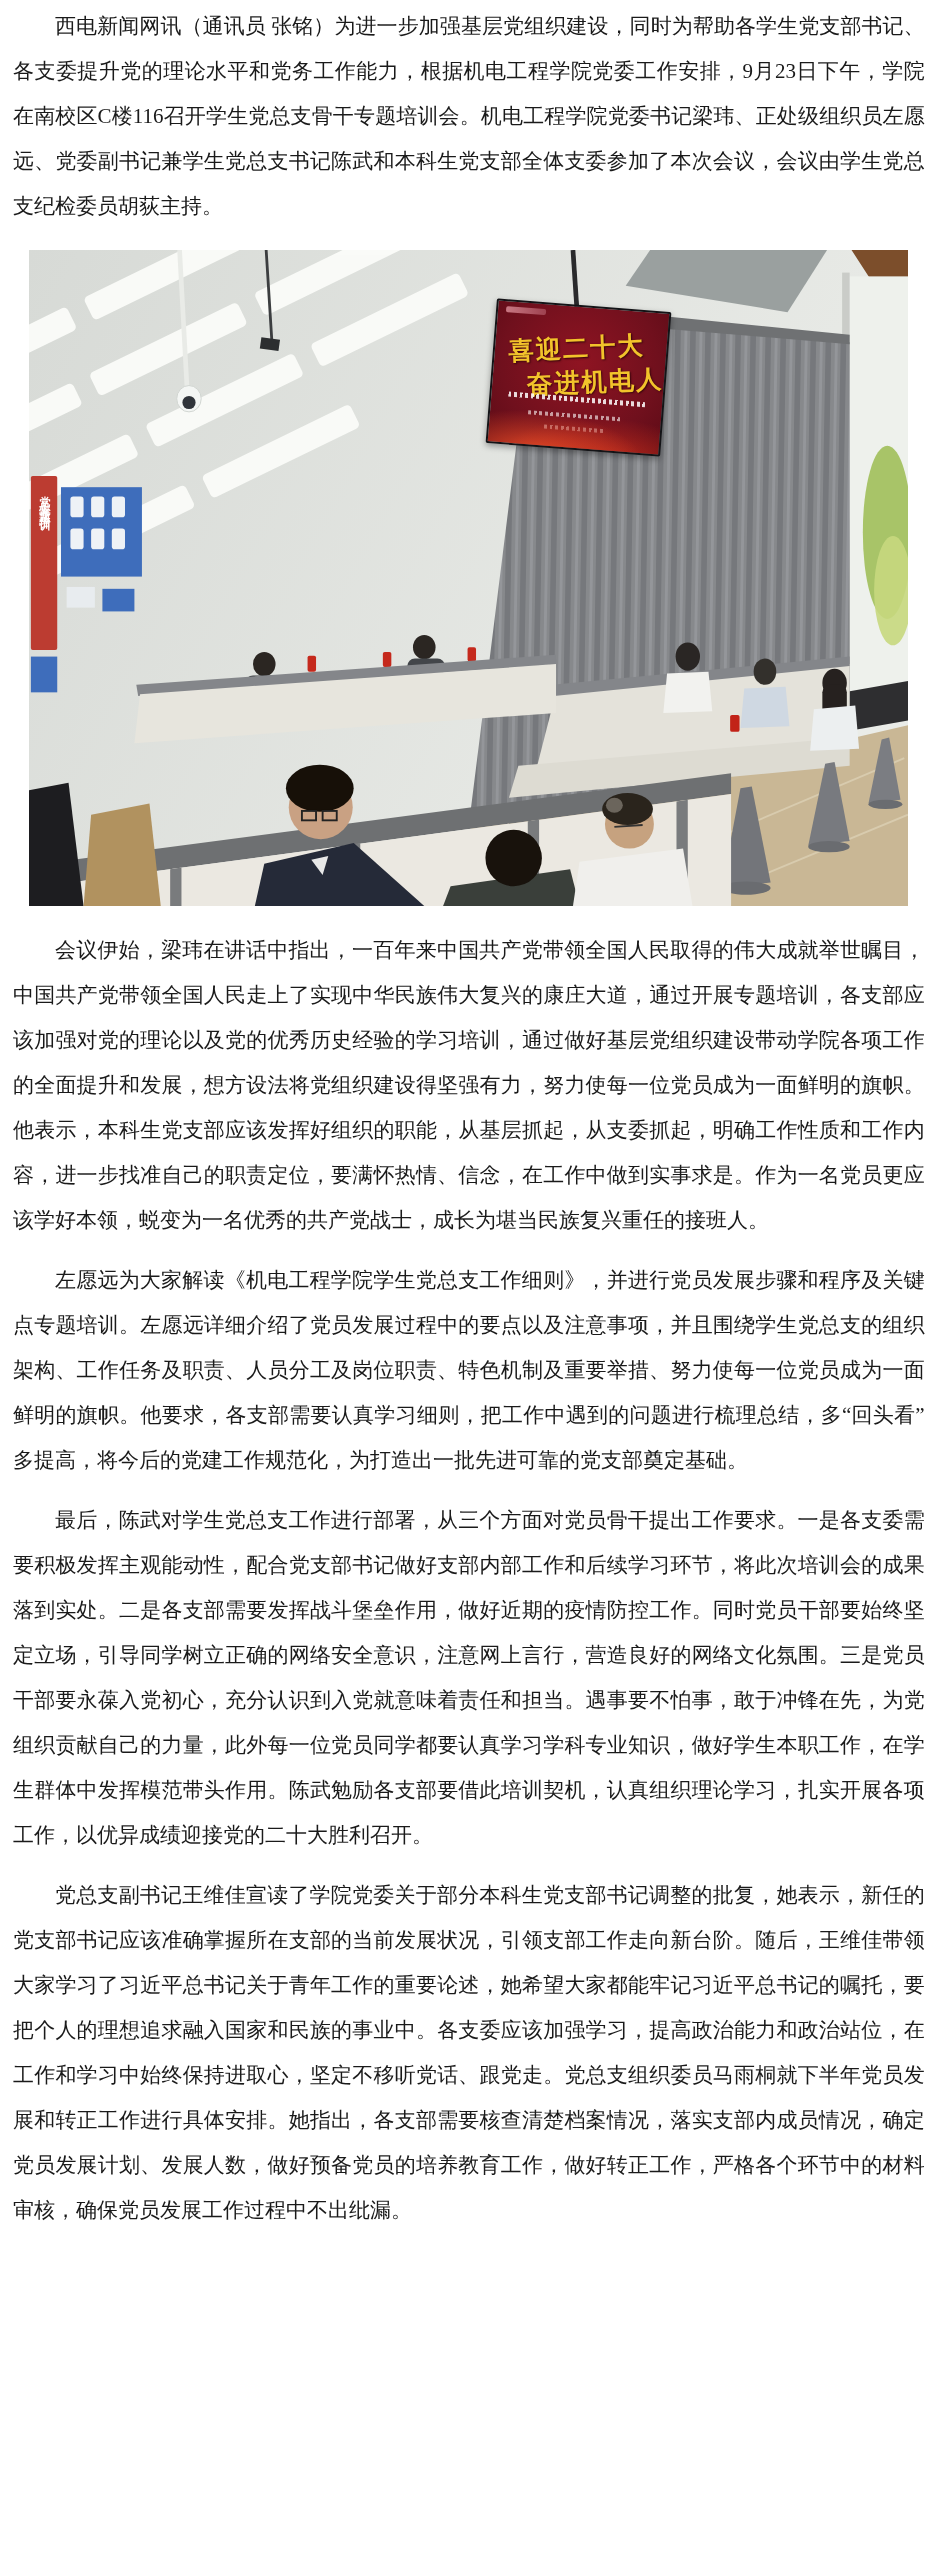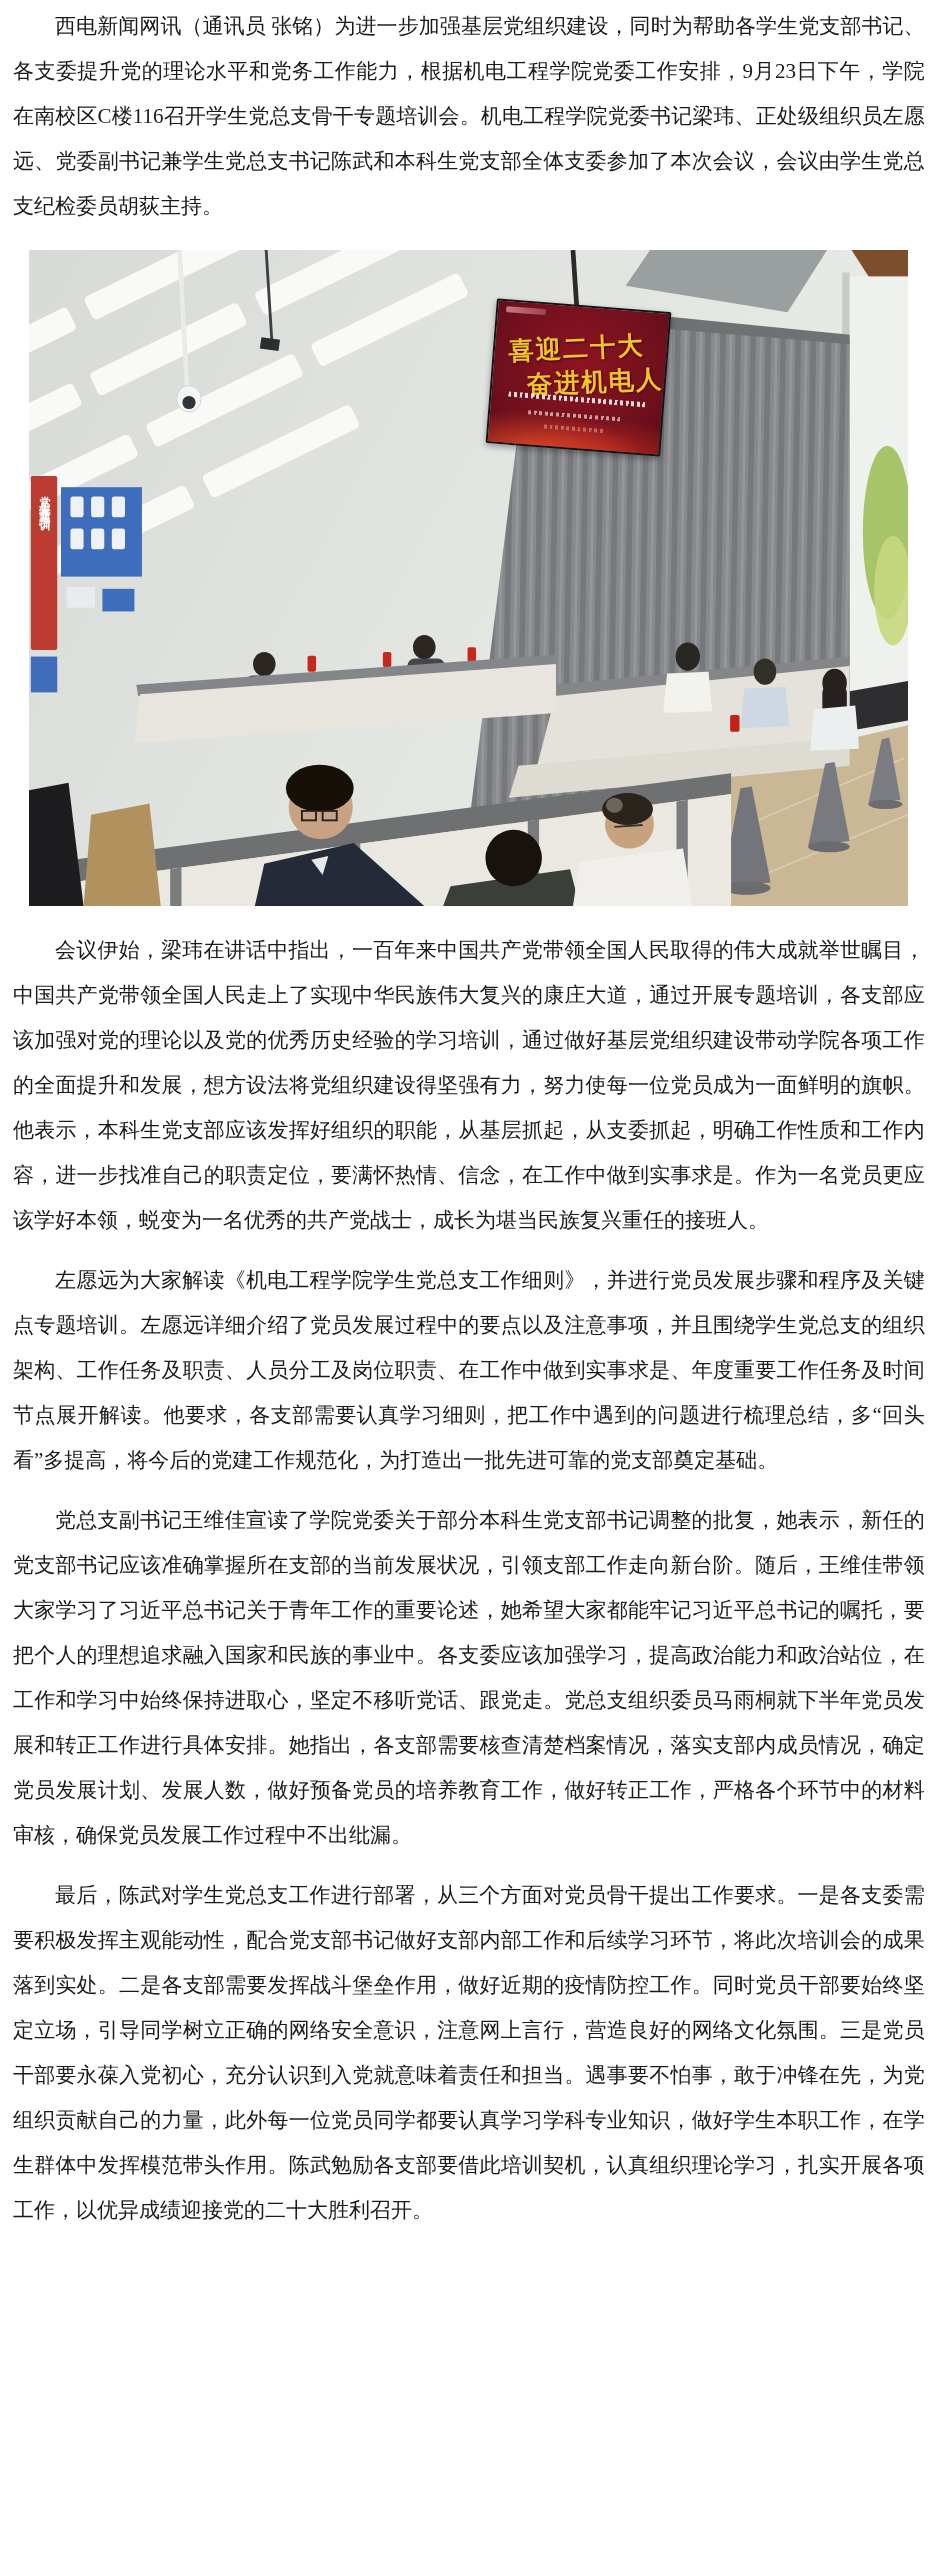--- a/index.html
+++ b/index.html
@@ -198,17 +198,17 @@
       <div class="scr-tiny t1"></div>
       <div class="scr-tiny t2"></div>
       <div class="scr-tiny t3"></div>
       <div class="scr-glow"></div>
     </div>
 
     <div class="banner-text">党总支专题培训</div>
   </div>
 
   <p>会议伊始，梁玮在讲话中指出，一百年来中国共产党带领全国人民取得的伟大成就举世瞩目，中国共产党带领全国人民走上了实现中华民族伟大复兴的康庄大道，通过开展专题培训，各支部应该加强对党的理论以及党的优秀历史经验的学习培训，通过做好基层党组织建设带动学院各项工作的全面提升和发展，想方设法将党组织建设得坚强有力，努力使每一位党员成为一面鲜明的旗帜。他表示，本科生党支部应该发挥好组织的职能，从基层抓起，从支委抓起，明确工作性质和工作内容，进一步找准自己的职责定位，要满怀热情、信念，在工作中做到实事求是。作为一名党员更应该学好本领，蜕变为一名优秀的共产党战士，成长为堪当民族复兴重任的接班人。</p>
-  <p>左愿远为大家解读《机电工程学院学生党总支工作细则》，并进行党员发展步骤和程序及关键点专题培训。左愿远详细介绍了党员发展过程中的要点以及注意事项，并且围绕学生党总支的组织架构、工作任务及职责、人员分工及岗位职责、在工作中做到实事求是、年度重要工作任务及时间节点展开解读。他要求，各支部需要认真学习细则，把工作中遇到的问题进行梳理总结，多“回头看”多提高，将今后的党建工作规范化，为打造出一批先进可靠的党支部奠定基础。</p>
+  <p>左愿远为大家解读《机电工程学院学生党总支工作细则》，并进行党员发展步骤和程序及关键点专题培训。左愿远详细介绍了党员发展过程中的要点以及注意事项，并且围绕学生党总支的组织架构、工作任务及职责、人员分工及岗位职责、特色机制及重要举措、努力使每一位党员成为一面鲜明的旗帜。他要求，各支部需要认真学习细则，把工作中遇到的问题进行梳理总结，多“回头看”多提高，将今后的党建工作规范化，为打造出一批先进可靠的党支部奠定基础。</p>
+  <p>最后，陈武对学生党总支工作进行部署，从三个方面对党员骨干提出工作要求。一是各支委需要积极发挥主观能动性，配合党支部书记做好支部内部工作和后续学习环节，将此次培训会的成果落到实处。二是各支部需要发挥战斗堡垒作用，做好近期的疫情防控工作。同时党员干部要始终坚定立场，引导同学树立正确的网络安全意识，注意网上言行，营造良好的网络文化氛围。三是党员干部要永葆入党初心，充分认识到入党就意味着责任和担当。遇事要不怕事，敢于冲锋在先，为党组织贡献自己的力量，此外每一位党员同学都要认真学习学科专业知识，做好学生本职工作，在学生群体中发挥模范带头作用。陈武勉励各支部要借此培训契机，认真组织理论学习，扎实开展各项工作，以优异成绩迎接党的二十大胜利召开。</p>
   <p>党总支副书记王维佳宣读了学院党委关于部分本科生党支部书记调整的批复，她表示，新任的党支部书记应该准确掌握所在支部的当前发展状况，引领支部工作走向新台阶。随后，王维佳带领大家学习了习近平总书记关于青年工作的重要论述，她希望大家都能牢记习近平总书记的嘱托，要把个人的理想追求融入国家和民族的事业中。各支委应该加强学习，提高政治能力和政治站位，在工作和学习中始终保持进取心，坚定不移听党话、跟党走。党总支组织委员马雨桐就下半年党员发展和转正工作进行具体安排。她指出，各支部需要核查清楚档案情况，落实支部内成员情况，确定党员发展计划、发展人数，做好预备党员的培养教育工作，做好转正工作，严格各个环节中的材料审核，确保党员发展工作过程中不出纰漏。</p>
-  <p>最后，陈武对学生党总支工作进行部署，从三个方面对党员骨干提出工作要求。一是各支委需要积极发挥主观能动性，配合党支部书记做好支部内部工作和后续学习环节，将此次培训会的成果落到实处。二是各支部需要发挥战斗堡垒作用，做好近期的疫情防控工作。同时党员干部要始终坚定立场，引导同学树立正确的网络安全意识，注意网上言行，营造良好的网络文化氛围。三是党员干部要永葆入党初心，充分认识到入党就意味着责任和担当。遇事要不怕事，敢于冲锋在先，为党组织贡献自己的力量，此外每一位党员同学都要认真学习学科专业知识，做好学生本职工作，在学生群体中发挥模范带头作用。陈武勉励各支部要借此培训契机，认真组织理论学习，扎实开展各项工作，以优异成绩迎接党的二十大胜利召开。</p>
 </div>
 
 
 </body></html>

